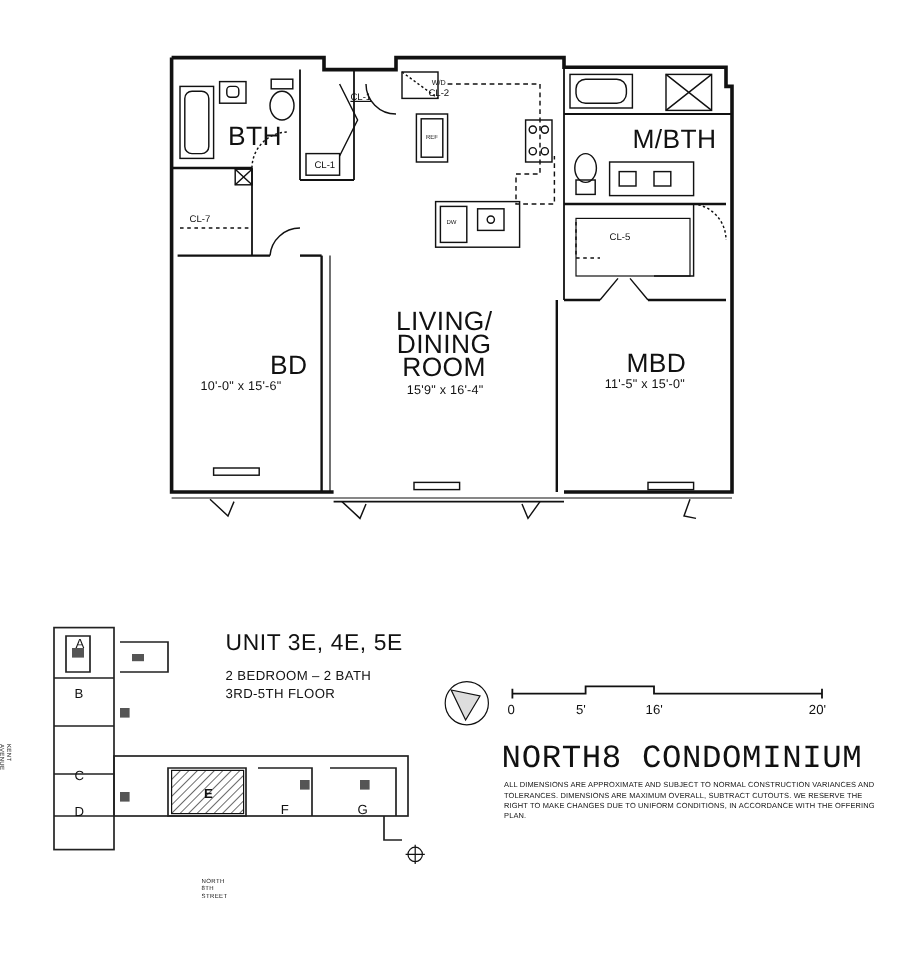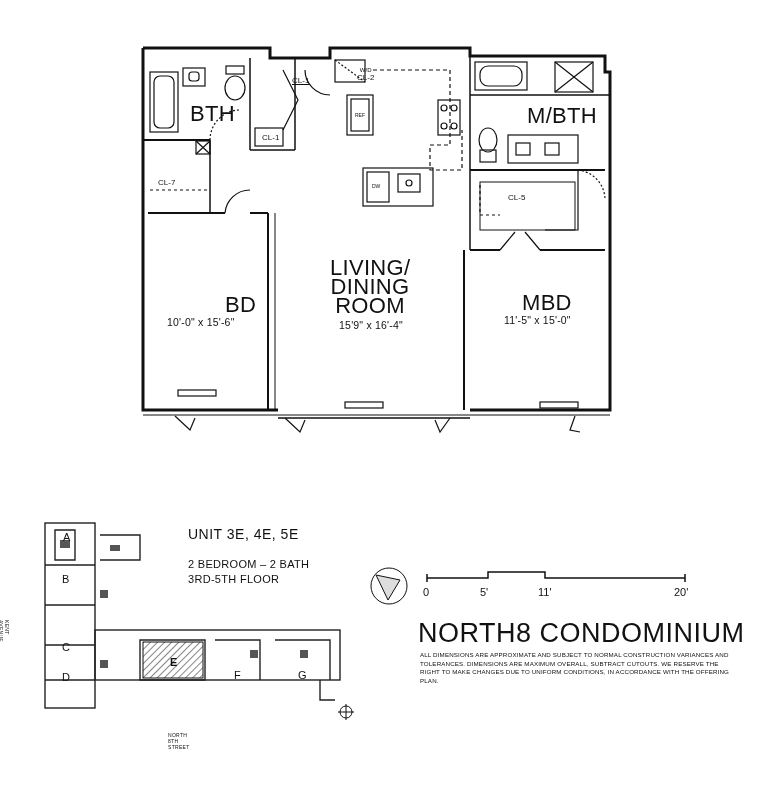--- a/index.html
+++ b/index.html
@@ -4,23 +4,23 @@
 <style>
   html, body { margin:0; padding:0; background:#ffffff; }
   body { width:760px; height:800px; position:relative; overflow:hidden;
          font-family:"Liberation Sans", sans-serif; color:#111; }
   .abs { position:absolute; }
   svg { position:absolute; left:0; top:0; }
   .room-label { position:absolute; font-family:"Liberation Sans", sans-serif; color:#111; text-align:center; }
   .lbl-lg { font-size:22px; letter-spacing:0.3px; }
   .lbl-dim { font-size:10.5px; letter-spacing:0.2px; }
   .lbl-sm { font-size:8px; }
-  .unit-title { font-size:14px; letter-spacing:0.5px; }
+  .unit-title { font-size:19px; letter-spacing:0.5px; }
   .unit-sub { font-size:11px; line-height:15px; letter-spacing:0.3px; }
-  .brand { font-family:Liberation Sans, sans-serif; font-size:27px; letter-spacing:0.5px; }
+  .brand { font-family:Liberation Mono, monospace; font-size:27px; letter-spacing:0.5px; }
   .disclaimer { font-size:6.2px; line-height:8.6px; letter-spacing:0.15px; text-transform:uppercase; width:320px; }
   .scale-lbl { font-size:11px; }
   .street { font-size:5px; letter-spacing:0.3px; }
 </style>
 </head>
 <body>
 
 <svg width="760" height="800" viewBox="0 0 760 800">
   <g fill="none" stroke="#111" stroke-width="2">
 
@@ -184,17 +184,17 @@
   <div class="abs unit-sub" style="left:62px;top:670px;">D</div>
   <div class="abs unit-sub" style="left:170px;top:655px;font-weight:bold;">E</div>
   <div class="abs unit-sub" style="left:234px;top:668px;">F</div>
   <div class="abs unit-sub" style="left:298px;top:668px;">G</div>
   <div class="abs street" style="left:168px;top:732px;">NORTH 8TH STREET</div>
   <div class="abs street" style="left:10px;top:620px;transform:rotate(90deg);transform-origin:left top;">KENT AVENUE</div>
 </div>
 
 <div class="abs scale-lbl" style="left:423px;top:586px;">0</div>
 <div class="abs scale-lbl" style="left:480px;top:586px;">5'</div>
-<div class="abs scale-lbl" style="left:538px;top:586px;">11'</div>
+<div class="abs scale-lbl" style="left:538px;top:586px;">16'</div>
 <div class="abs scale-lbl" style="left:674px;top:586px;">20'</div>
 
 <div class="abs brand" style="left:418px;top:618px;">NORTH8 CONDOMINIUM</div>
 <div class="abs disclaimer" style="left:420px;top:651px;">All dimensions are approximate and subject to normal construction variances and tolerances. Dimensions are maximum overall, subtract cutouts. We reserve the right to make changes due to uniform conditions, in accordance with the offering plan.</div>
 
 </body></html>

